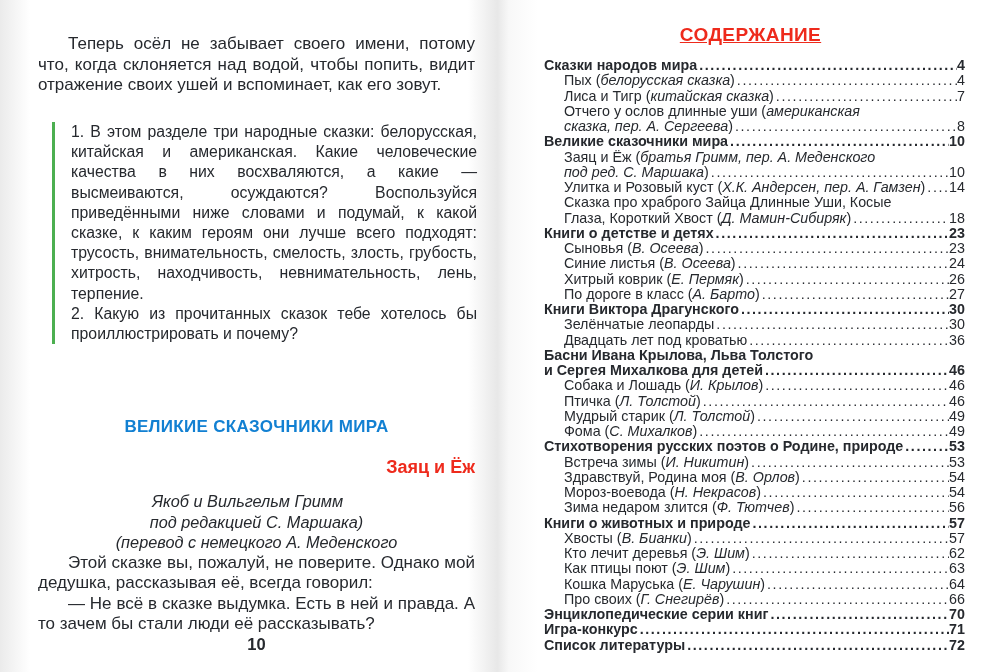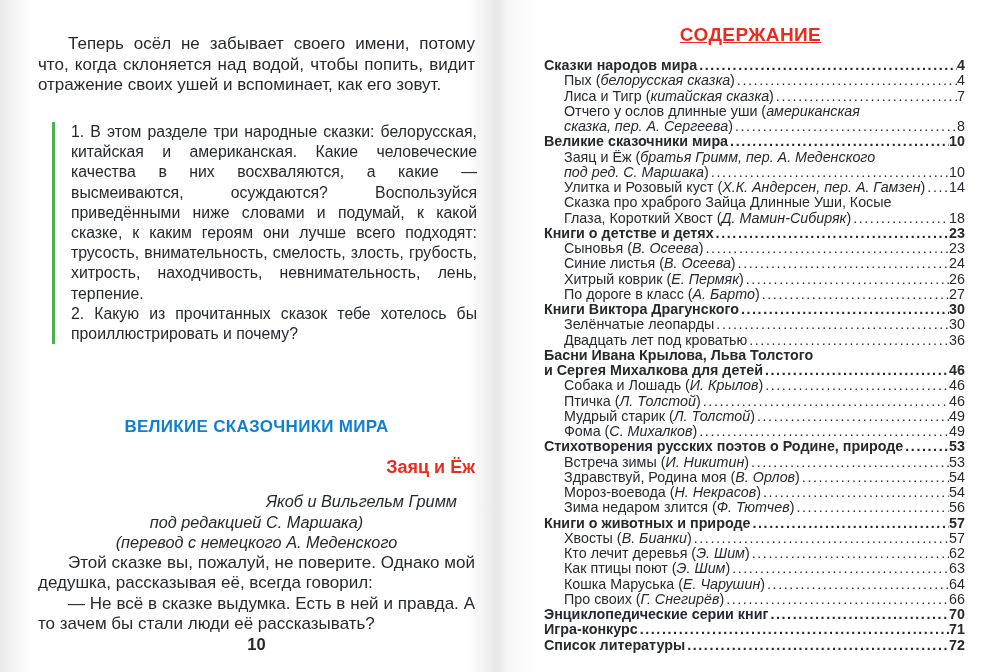--- a/index.html
+++ b/index.html
@@ -26,21 +26,21 @@
   .intro{position:absolute;left:0;top:34px;width:437px;text-indent:30px;}
   .questions{position:absolute;left:6px;top:122px;width:406px;
     border-left:3px solid var(--green);padding-left:16px;
     font-size:15.8px;line-height:20.2px;text-align:justify;hyphens:auto;margin-left:8px;}
   .lower{position:absolute;left:0;top:417px;width:437px;}
   .section-heading{text-align:center;color:var(--blue);font-weight:bold;
     font-size:17px;letter-spacing:.3px;margin:0;}
   .story-title{text-align:right;color:var(--red);font-weight:bold;
     font-size:18px;margin:20px 0 0 0;}
   .byline{font-style:italic;font-size:16.3px;line-height:20.5px;margin-top:13px;}
-  .byline .r{text-align:right;padding-right:18px;}
+  .byline .r{text-align:center;padding-right:18px;}
   .byline .c{text-align:center;}
   .story-paragraphs p{text-indent:30px;}
   .page-num{text-align:center;font-weight:bold;font-size:16.5px;margin-top:7px;}
 
   
   .page-right{position:absolute;left:536px;top:24px;width:429px;}
   .toc-title{text-align:center;color:var(--red);font-weight:bold;
     font-size:19px;letter-spacing:.4px;margin:0 0 12px 0;text-decoration:underline;}
   .toc{font-size:14.3px;line-height:15.25px;margin-left:8px;}
   .toc-row{display:flex;align-items:baseline;}

